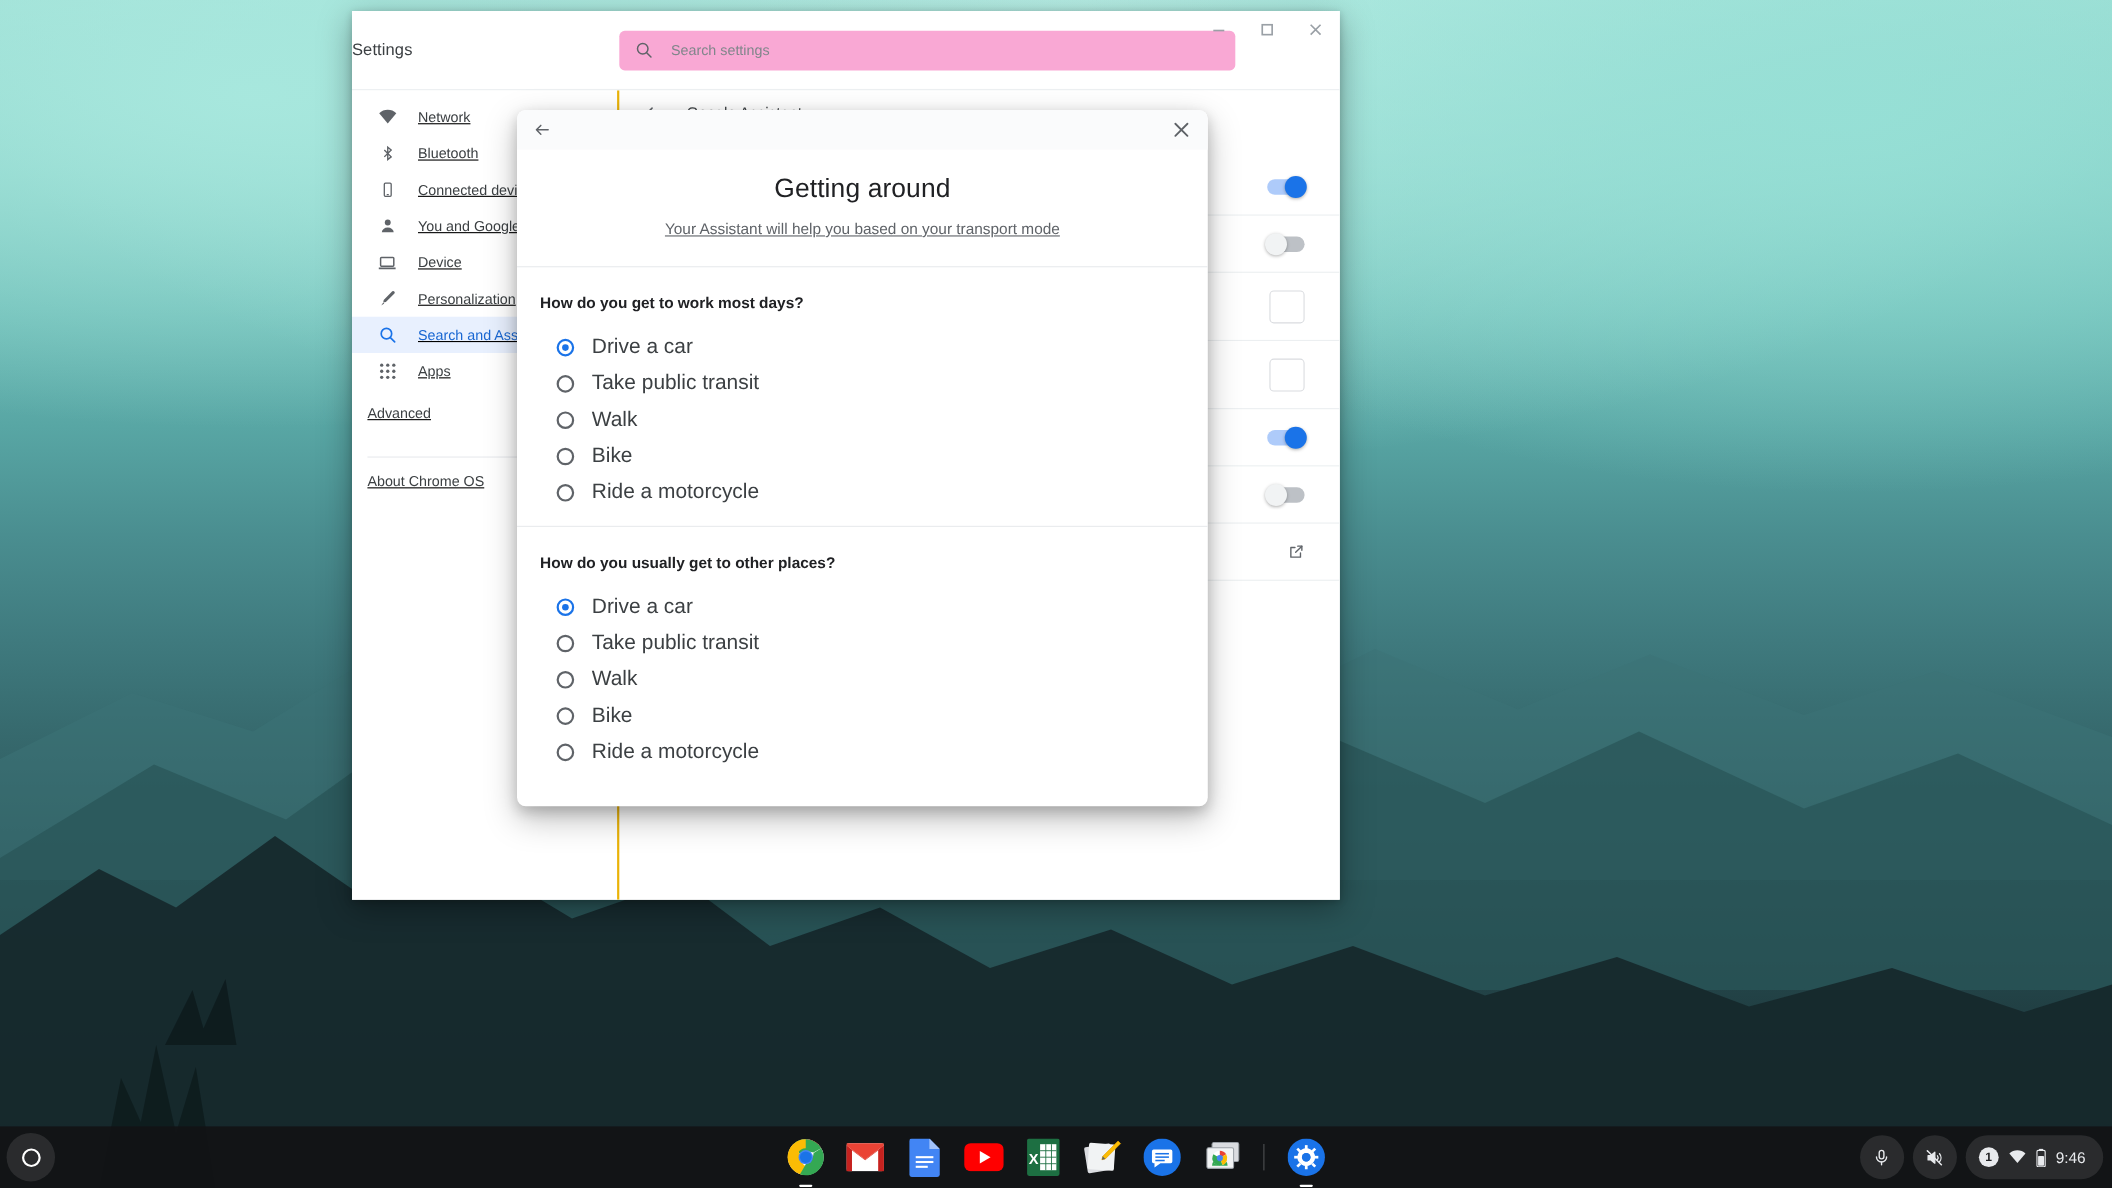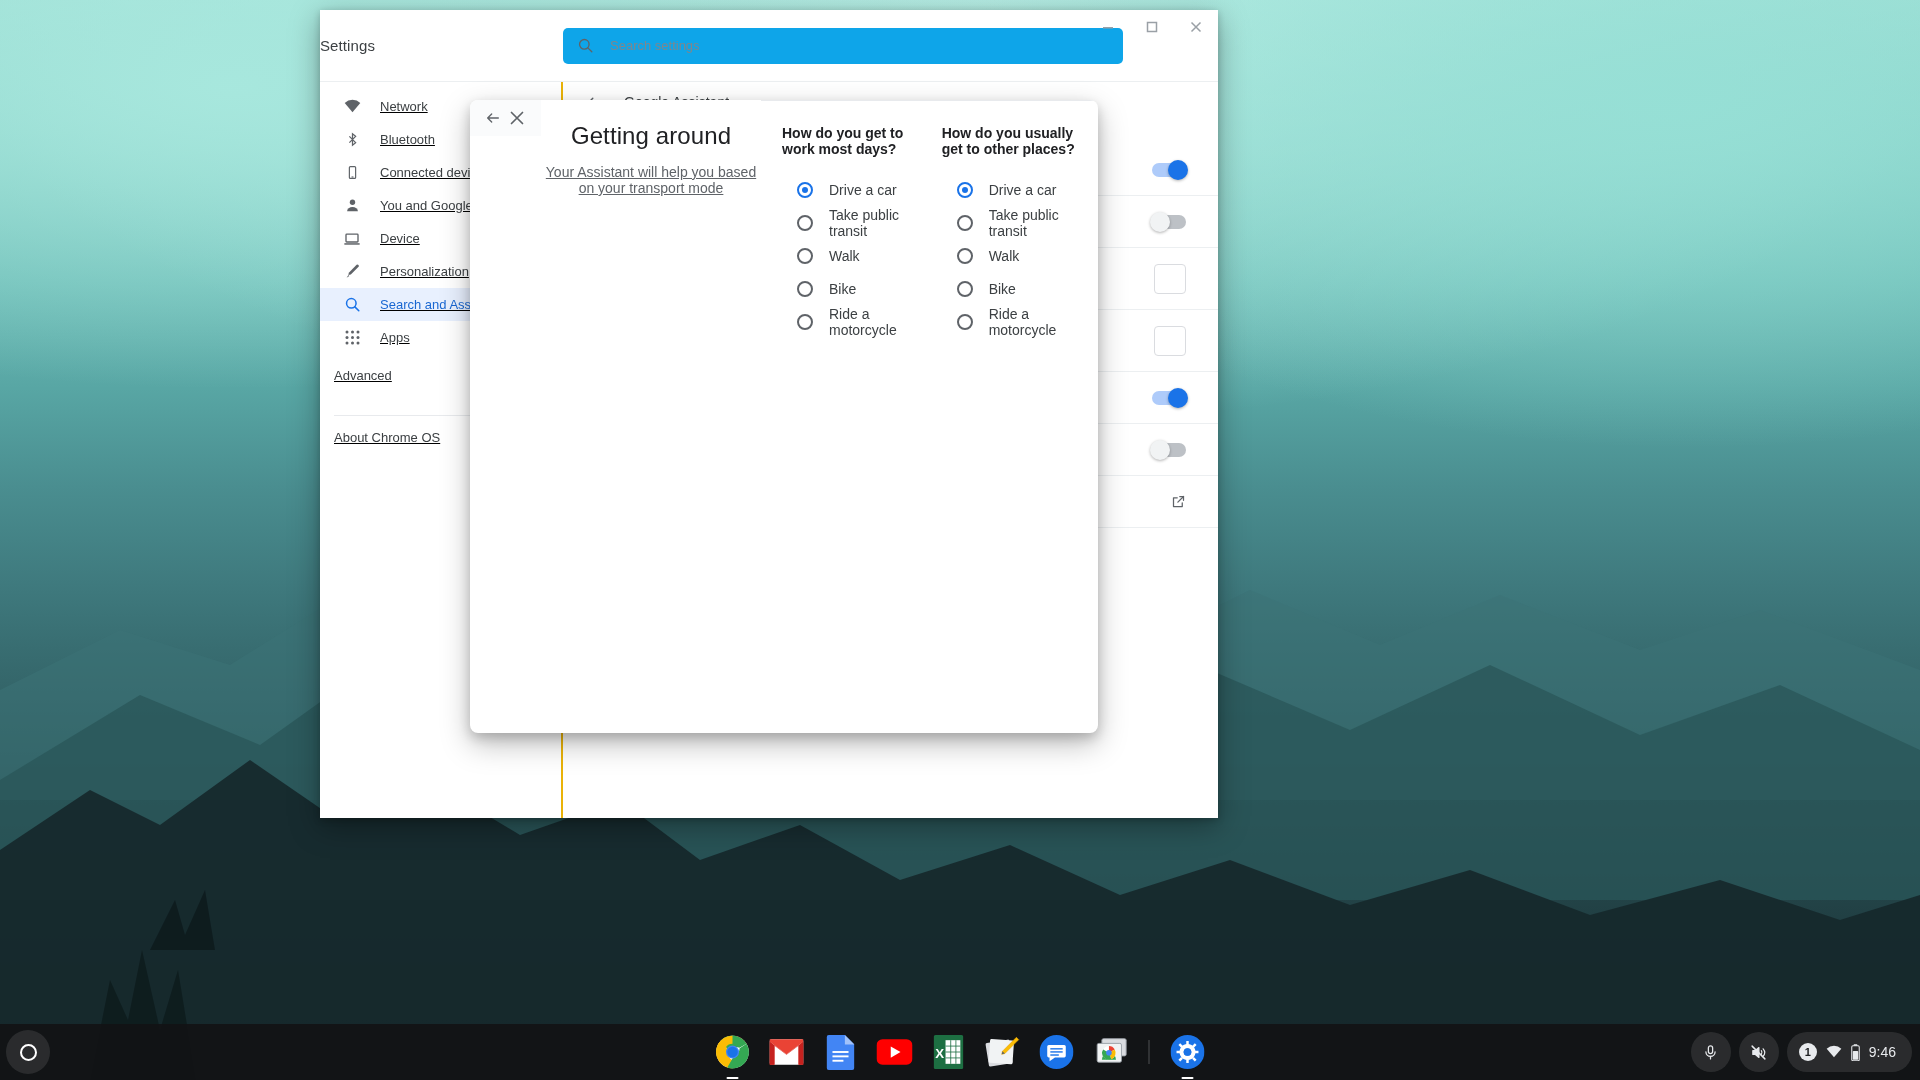--- a/index.html
+++ b/index.html
@@ -70,21 +70,21 @@
   }
   #settings-brand {
     width: 243px; 
     font-size: 15px; color: #3c4043; font-weight: 400;
     letter-spacing: .1px;
   }
   #search-wrap {
     flex: 1; padding-right: 44px;
   }
   #search-box {
-    height: 36px; background: #0ea5e9;
+    height: 36px; background: #f9a8d4;
     border-radius: 5px;
     display: flex; align-items: center;
     padding: 0 14px;
     max-width: 560px;
   }
   #search-box .mag { margin-right: 16px; color: #5f6368; display:flex; }
   #search-input {
     border: 0; outline: 0; background: transparent;
     font-family: "Liberation Sans", sans-serif;
     font-size: 13px; color: #3c4043; width: 100%;
@@ -161,21 +161,21 @@
   
   #dialog-scrim { position: absolute; inset: 0; background: transparent; z-index: 50; }
   #assistant-dialog {
     position: absolute;
     left: 470px; top: 100px;
     width: 628px; height: 633px;
     background: #fff;
     border-radius: 8px;
     box-shadow: 0 11px 30px rgba(0,0,0,0.26), 0 5px 12px rgba(0,0,0,0.18);
     z-index: 60;
-    display: flex; flex-direction: row;
+    display: flex; flex-direction: column;
     overflow: hidden;
   }
   #dlg-header {
     height: 36px; min-height: 36px;
     background: #fafbfc;
     display: flex; align-items: center; justify-content: space-between;
     padding: 0 12px 0 11px;
   }
   #dlg-back, #dlg-close {
     width: 24px; height: 24px;
@@ -203,21 +203,21 @@
     width: 16px; height: 16px; border-radius: 50%;
     border: 2px solid #5f6368; flex: none;
     position: relative; background: #fff;
   }
   .radio.checked { border-color: #1a73e8; }
   .radio.checked::after {
     content: ""; position: absolute;
     left: 3px; top: 3px; width: 6px; height: 6px;
     border-radius: 50%; background: #1a73e8;
   }
-  .radio-label { font-size: 14px; color: #3c4043; }
+  .radio-label { font-size: 19px; color: #3c4043; }
 
   
   #shelf {
     position: absolute; left: 0; bottom: 0;
     width: 1920px; height: 56px;
     background: rgba(18,19,21,0.94);
     display: flex; align-items: center;
     z-index: 100;
   }
   #launcher {

